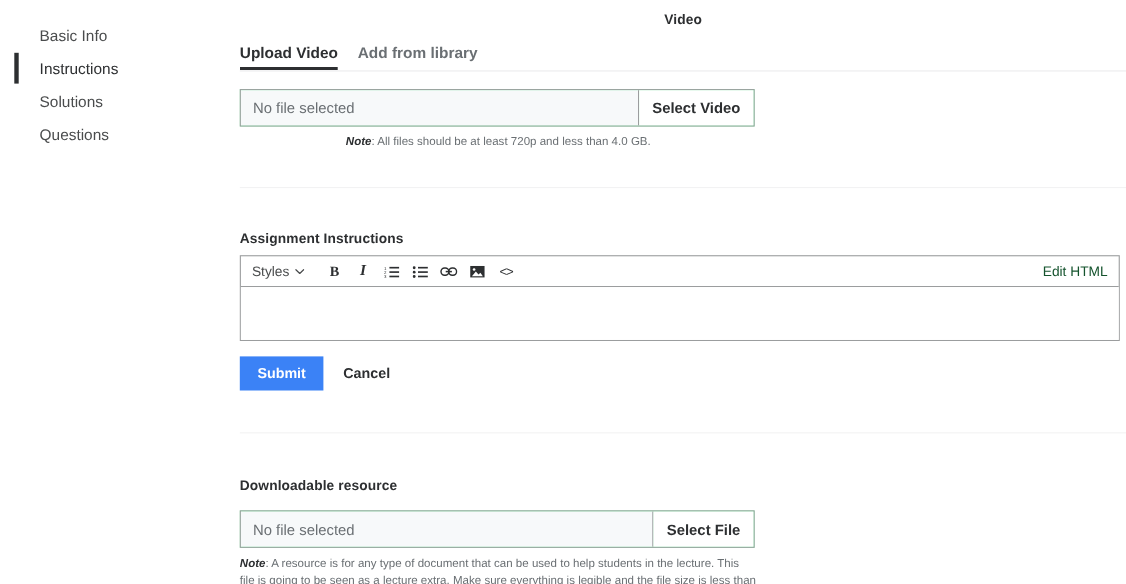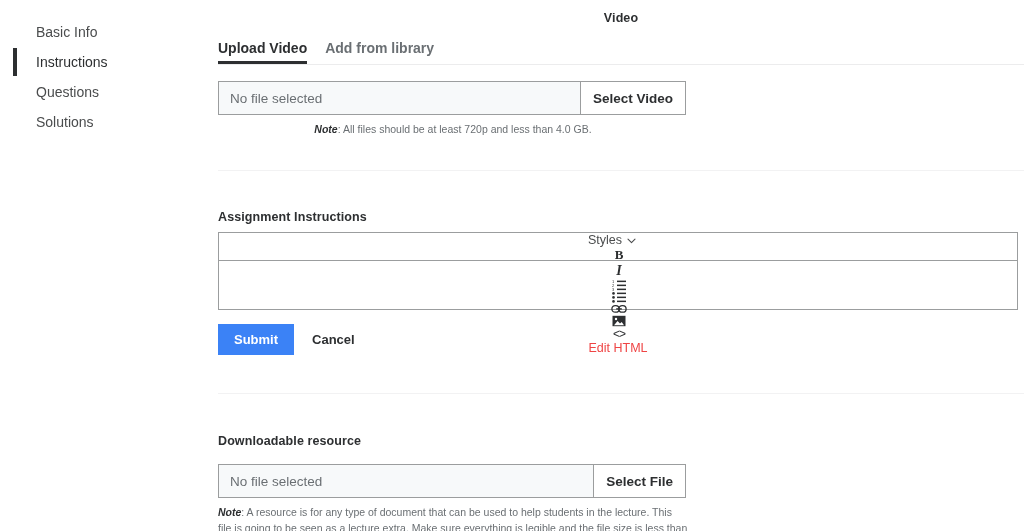--- a/index.html
+++ b/index.html
@@ -142,21 +142,20 @@
     width: 800px;
     border: 1px solid #9b9d9e;
     background: #fff;
   }
   .editor-toolbar {
     display: flex;
     align-items: center;
     height: 28px;
     border-bottom: 1px solid #9b9d9e;
     padding: 0 8px 0 10px;
-    flex-direction: column;
   }
   .tb-styles {
     display: flex;
     align-items: center;
     font-size: 12.5px;
     color: #4a4c4d;
     cursor: pointer;
     margin-right: 14px;
     white-space: nowrap;
   }
@@ -173,21 +172,21 @@
     justify-content: center;
     cursor: pointer;
     color: #2d2f31;
   }
   .tb-btn.bold   { font-weight: bold; font-size: 13px; font-family: "Liberation Serif", serif; }
   .tb-btn.italic { font-style: italic; font-weight: bold; font-size: 14px; font-family: "Liberation Serif", serif; }
   .tb-btn.code   { font-size: 12px; letter-spacing: -1px; }
   .tb-spacer { flex: 1 1 auto; }
   .edit-html {
     font-size: 12.5px;
-    color: #ef4444;
+    color: #14532d;
     cursor: pointer;
     padding-right: 2px;
     white-space: nowrap;
   }
   .editor-body {
     height: 48px;
     background: #ffffff;
   }
 
   
@@ -225,24 +224,24 @@
 
 <div id="sidebar">
   <div class="nav-item" style="top:0px;">
     <span>Basic Info</span>
   </div>
   <div class="nav-item active">
     <span class="active-bar"></span>
     <span>Instructions</span>
   </div>
   <div class="nav-item">
+    <span>Solutions</span>
+  </div>
+  <div class="nav-item">
     <span>Questions</span>
-  </div>
-  <div class="nav-item">
-    <span>Solutions</span>
   </div>
 </div>
 
 <div id="main">
 
   <div class="abs" style="left:18px; top:11px; width:806px;text-align:center;">
     <div class="section-label">Video</div>
 
     <div class="tabs">
       <div class="tab active">

